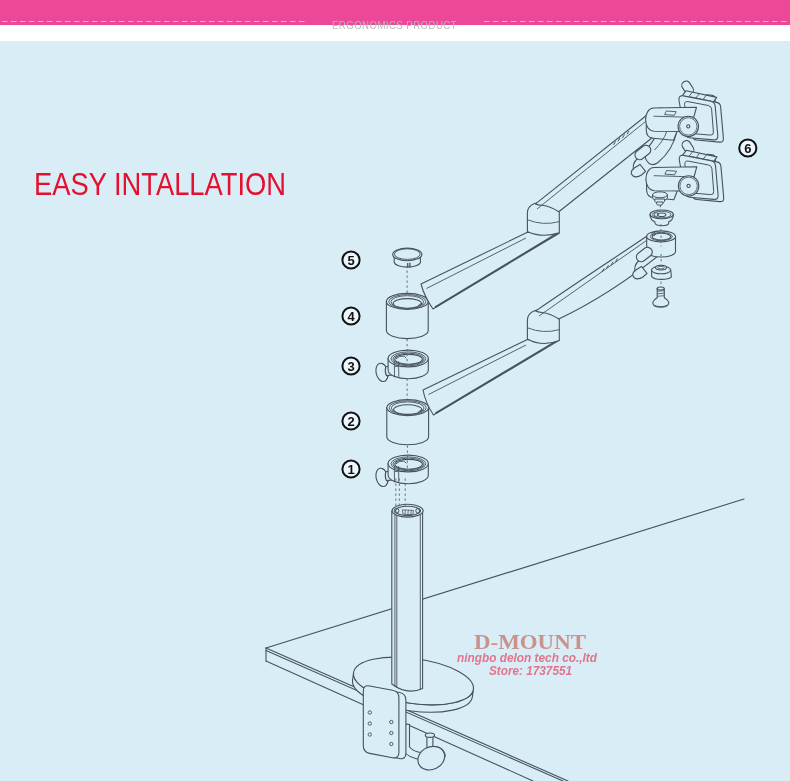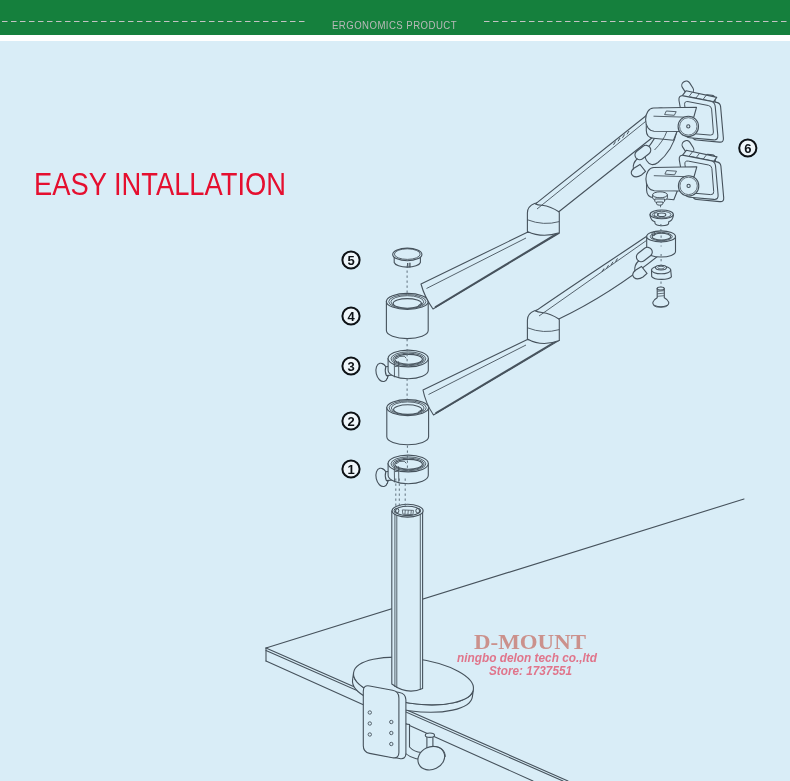--- a/index.html
+++ b/index.html
@@ -1,15 +1,15 @@
 <!DOCTYPE html>
 <html><head><meta charset="utf-8"><style>
 html,body{margin:0;padding:0;width:790px;height:781px;overflow:hidden;background:#fff}
 body{font-family:"Liberation Sans",sans-serif;position:relative}
-#hdr{position:absolute;top:0;left:0;width:790px;height:35px;background:#15803d}
+#hdr{position:absolute;top:0;left:0;width:790px;height:25px;background:#ec4899}
 #main{position:absolute;top:41px;left:0}
 </style></head><body>
 <div id="hdr">
 <svg width="790" height="41" style="position:absolute;top:0;left:0">
 <line x1="2" y1="21.5" x2="307" y2="21.5" stroke="#c3c3c3" stroke-width="1" stroke-dasharray="5.5 3.5"></line>
 <line x1="484" y1="21.5" x2="788" y2="21.5" stroke="#c3c3c3" stroke-width="1" stroke-dasharray="5.5 3.5"></line>
 <text x="332" y="28.5" textLength="125" lengthAdjust="spacingAndGlyphs" font-family="Liberation Sans, sans-serif" font-size="10.8" fill="#b9b9b9" letter-spacing="0.5">ERGONOMICS PRODUCT</text>
 </svg>
 </div>
 <svg id="main" width="790" height="740" viewBox="0 41 790 740">

